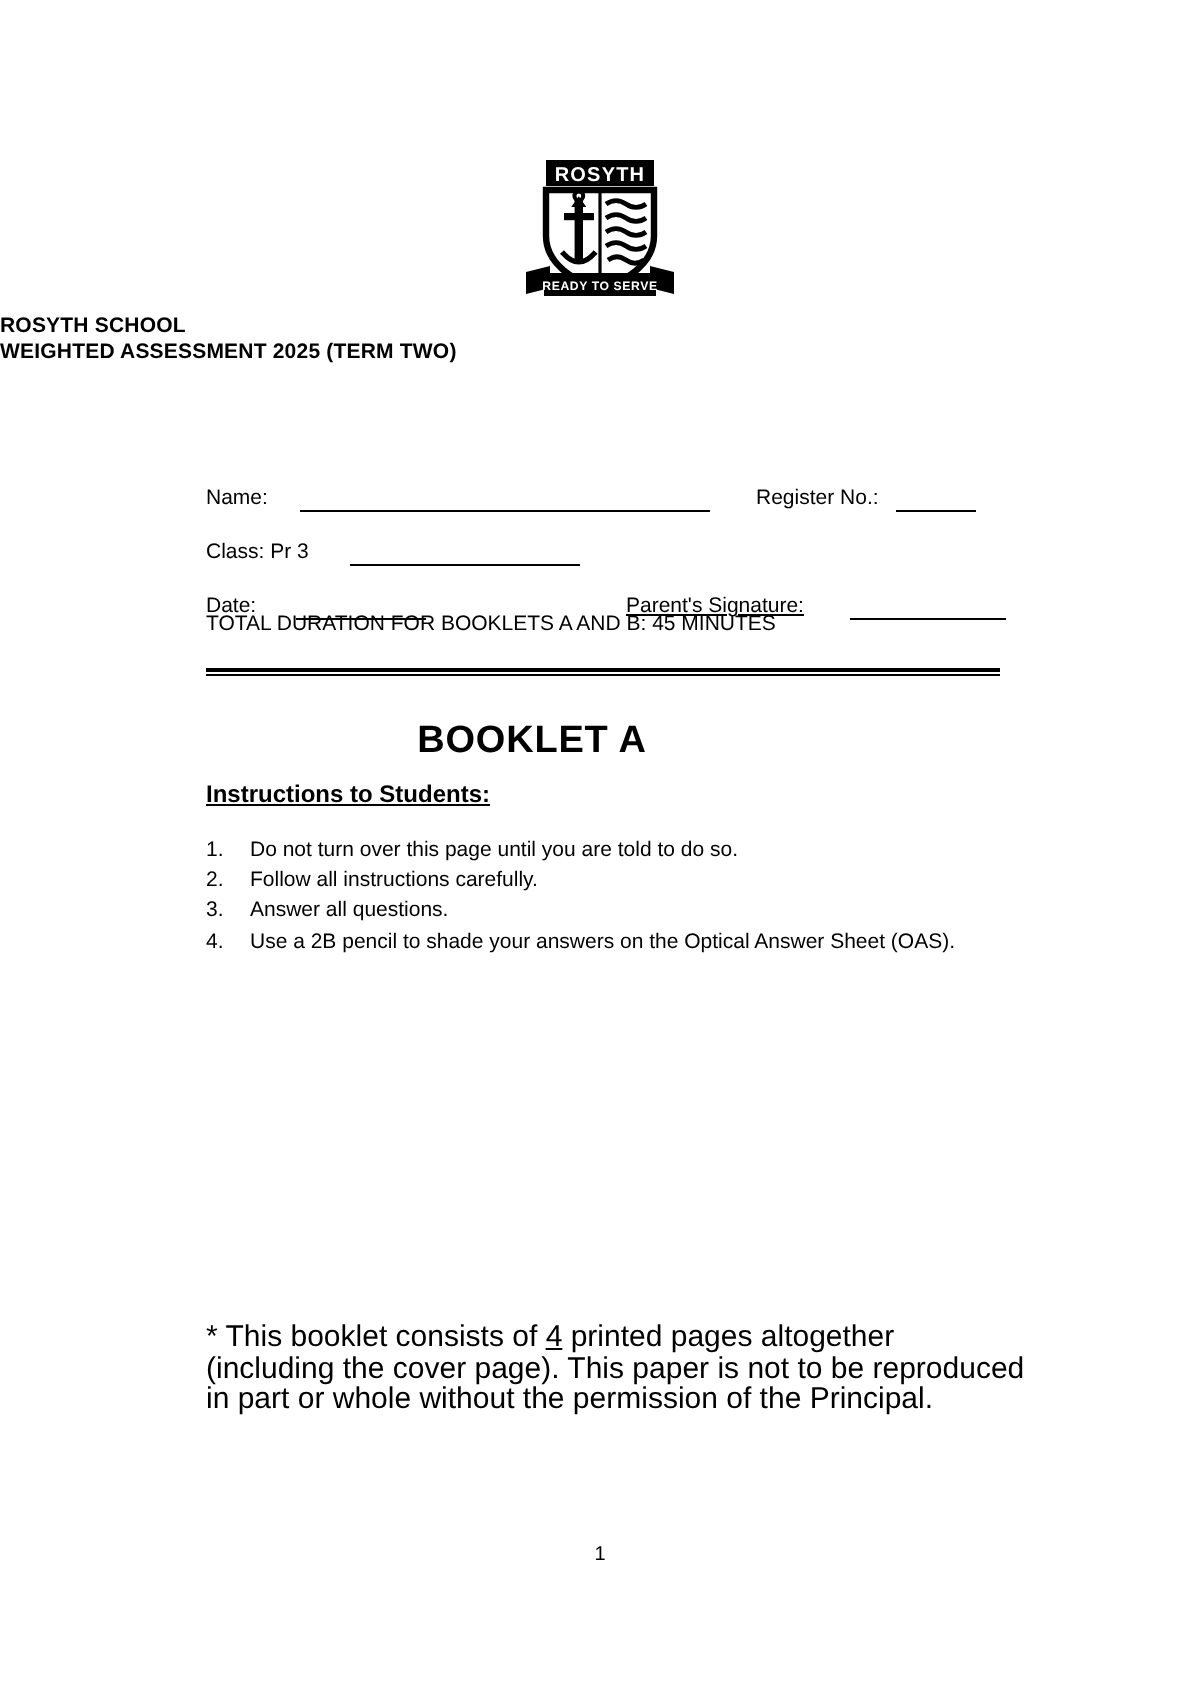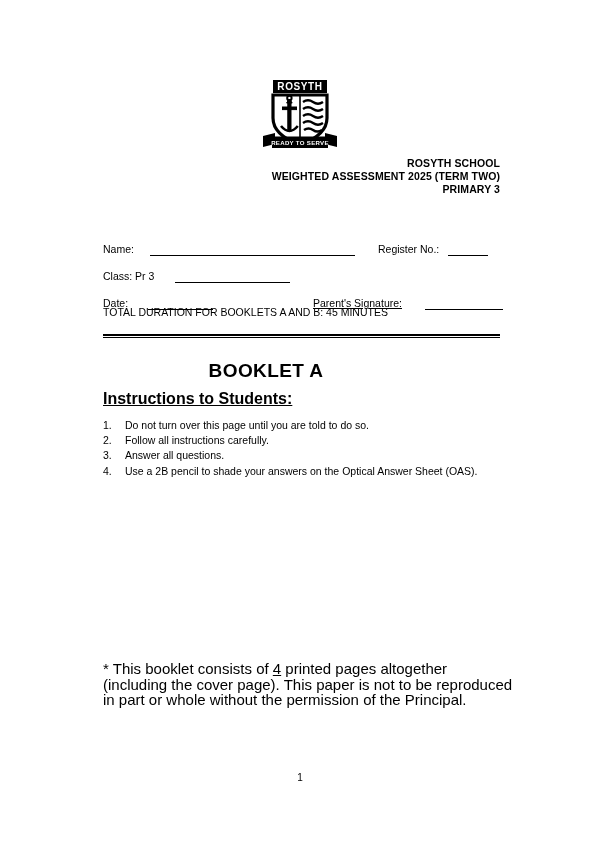--- a/index.html
+++ b/index.html
@@ -37,21 +37,21 @@
     position: relative;
   }
   .crest svg { display: block; }
 
   
   .header {
     position: absolute;
     left: 0;
     top: 157px;
     width: 500px;
-    text-align: right;
+    text-align: left;
     font-weight: bold;
     font-size: 10.5px;
     line-height: 13.2px;
     letter-spacing: 0.1px;
   }
   .header div { white-space: nowrap; }
 
   
   .form {
     position: absolute;
@@ -121,21 +121,21 @@
     font-size: 19px;
     font-weight: bold;
     letter-spacing: 0.4px;
   }
 
   
   .instr-heading {
     position: absolute;
     left: 103px;
     top: 390px;
-    font-size: 16px;
+    font-size: 12px;
     font-weight: bold;
     text-decoration: underline;
   }
   .instr-list {
     position: absolute;
     left: 103px;
     top: 418px;
     width: 420px;
     font-size: 10.5px;
   }
@@ -209,21 +209,20 @@
         <path d="M76 58 L64 55 L64 66 L76 69 Z" fill="#000000"></path>
         <rect x="11" y="58.5" width="56" height="11.5" fill="#000000"></rect>
         <text x="39" y="67.2" fill="#ffffff" font-family="Liberation Sans, sans-serif" font-size="6.1" font-weight="bold" text-anchor="middle" letter-spacing="0.3">READY TO SERVE</text>
       </svg>
     </div>
   </div>
 
   <div class="header">
     <div>ROSYTH SCHOOL</div>
     <div>WEIGHTED ASSESSMENT 2025 (TERM TWO)</div>
-    <div>PRIMARY 3</div>
   </div>
 
   <div class="form">
 
     <div class="frow">
       <span class="flabel lbl-name">Name:</span>
       <span class="rule rule-name"></span>
       <span class="flabel lbl-register">Register No.:</span>
       <span class="rule rule-register"></span>
     </div>

